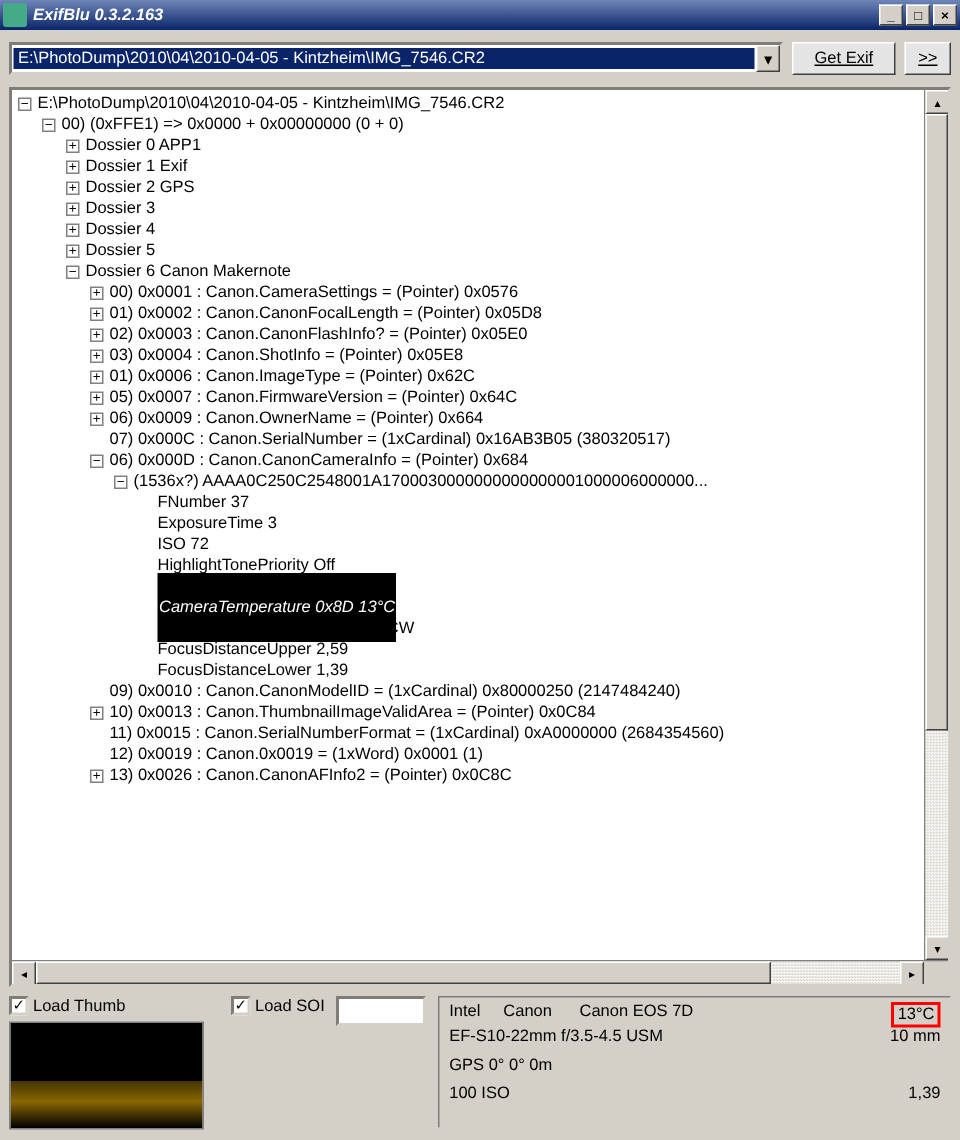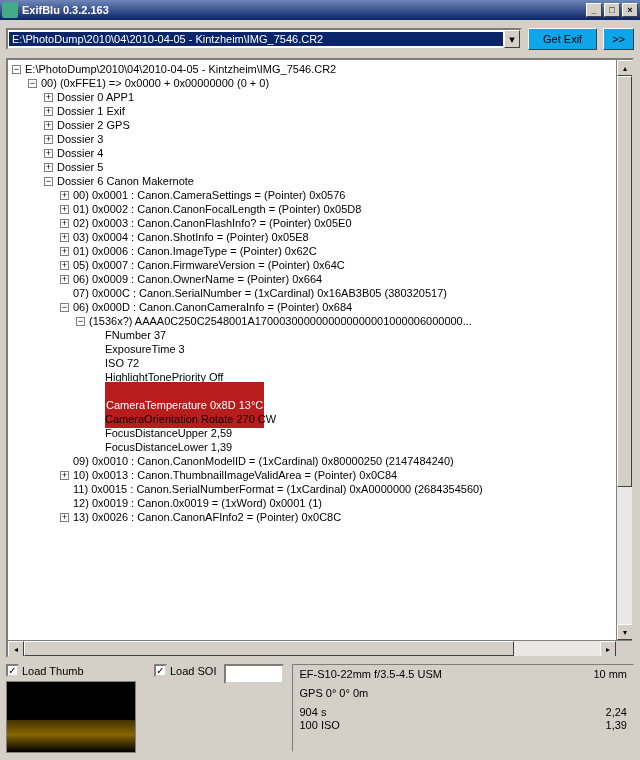--- a/index.html
+++ b/index.html
@@ -16,21 +16,21 @@
     background: linear-gradient(#6e86b8, #0a246a);
     color: #fff;
     height: 20px;
     display: flex;
     align-items: center;
     padding: 0 2px;
     font-weight: bold;
     font-size: 11px;
   }
   .titlebar .icon { width:16px; height:16px; background:#4a8; margin-right:4px; display:inline-block; border-radius:2px;}
-  .titlebar .title { flex:1; }
+  .titlebar .title { flex:1;font-style:italic; }
   .titlebar .winbtn {
     width: 16px; height: 14px;
     background: #d4d0c8;
     border: 1px solid #fff;
     border-right-color:#404040; border-bottom-color:#404040;
     margin-left: 2px;
     display:flex; align-items:center; justify-content:center;
     font-size:9px; font-weight:bold; color:#000;
     cursor:pointer;
   }
@@ -53,25 +53,25 @@
   }
   .combo .dd {
     width:16px; height:100%;
     background:#d4d0c8;
     border:1px solid #fff;
     border-right-color:#404040; border-bottom-color:#404040;
     display:flex; align-items:center; justify-content:center;
   }
   .btn {
     height:22px; padding:0 14px;
-    background:#0ea5e9;
+    background:#e5e5e5;
     border:1px solid #fff;
     border-right-color:#404040; border-bottom-color:#404040;
     cursor:pointer;
-    display:flex; align-items:center; justify-content:center;
+    display:flex; align-items:center; justify-content:center;text-decoration:underline;
   }
   .panel {
     margin:0 6px;
     border:2px inset #d4d0c8;
     background:#d4d0c8;
   }
   .tree-wrap {
     height:596px;
     background:#fff;
     overflow:hidden;
@@ -90,21 +90,21 @@
   .exp {
     width:9px; height:9px;
     border:1px solid #808080;
     display:inline-flex; align-items:center; justify-content:center;
     font-size:9px; line-height:7px;
     margin-right:4px;
     background:#fff;
     flex-shrink:0;
   }
   .noexp { width:13px; display:inline-block; flex-shrink:0;}
-  .selrow { background:#b91c1c; color:#fff; padding:16px 1px; }
+  .selrow { background:#000000; color:#fff; padding:16px 1px;font-style:italic; }
   .hscroll, .vscroll { background:#d4d0c8; }
   .hscroll { height:16px; display:flex; border-top:1px solid #808080;}
   .vscroll { width:16px; position:absolute; right:0; top:0; bottom:16px; display:flex; flex-direction:column; border-left:1px solid #808080;}
   .sbtn { width:16px; height:16px; background:#d4d0c8; border:1px solid #fff; border-right-color:#404040; border-bottom-color:#404040; display:flex;align-items:center;justify-content:center;font-size:8px;}
   .strack { flex:1; background:repeating-conic-gradient(#d4d0c8 0% 25%, #fff 0% 50%) 50% / 2px 2px; position:relative;}
   .sthumb { position:absolute; background:#d4d0c8; border:1px solid #fff; border-right-color:#404040; border-bottom-color:#404040;}
   .bottom {
     display:flex; padding:6px; gap:8px; align-items:flex-start;
   }
   .chk { width:13px; height:13px; background:#fff; border:2px inset #d4d0c8; display:inline-flex; align-items:center; justify-content:center; margin-right:3px; vertical-align:middle;}
@@ -304,32 +304,32 @@
   <div style="padding-top:0px">
     <label class="lbl">
         <span class="chk checked"></span>
         <span>Load SOI</span>
       </label>
   </div>
   <div style="flex:0 0 auto; padding-top:0px">
     <div class="smallinput"></div>
   </div>
   <div class="info">
+    <div class="r">
+      <span><span>Intel</span>&nbsp;&nbsp;&nbsp;&nbsp;&nbsp;<span>Canon</span>&nbsp;&nbsp;&nbsp;&nbsp;&nbsp;&nbsp;<span>Canon EOS 7D</span></span>
+      <span class="redbox">13°C</span>
+    </div>
     <div class="r">
         <span>EF-S10-22mm f/3.5-4.5 USM</span>
         <span>10 mm</span>
       </div>
     <div style="height:6px"></div>
     <div class="r">
         <span>GPS 0° 0° 0m</span>
         <span></span>
       </div>
     <div style="height:6px"></div>
     <div class="r">
-        <span>904 s</span>
-        <span>2,24</span>
-      </div>
-    <div class="r">
         <span>100 ISO</span>
         <span>1,39</span>
       </div>
   </div>
 </div>
 
 </body></html>

